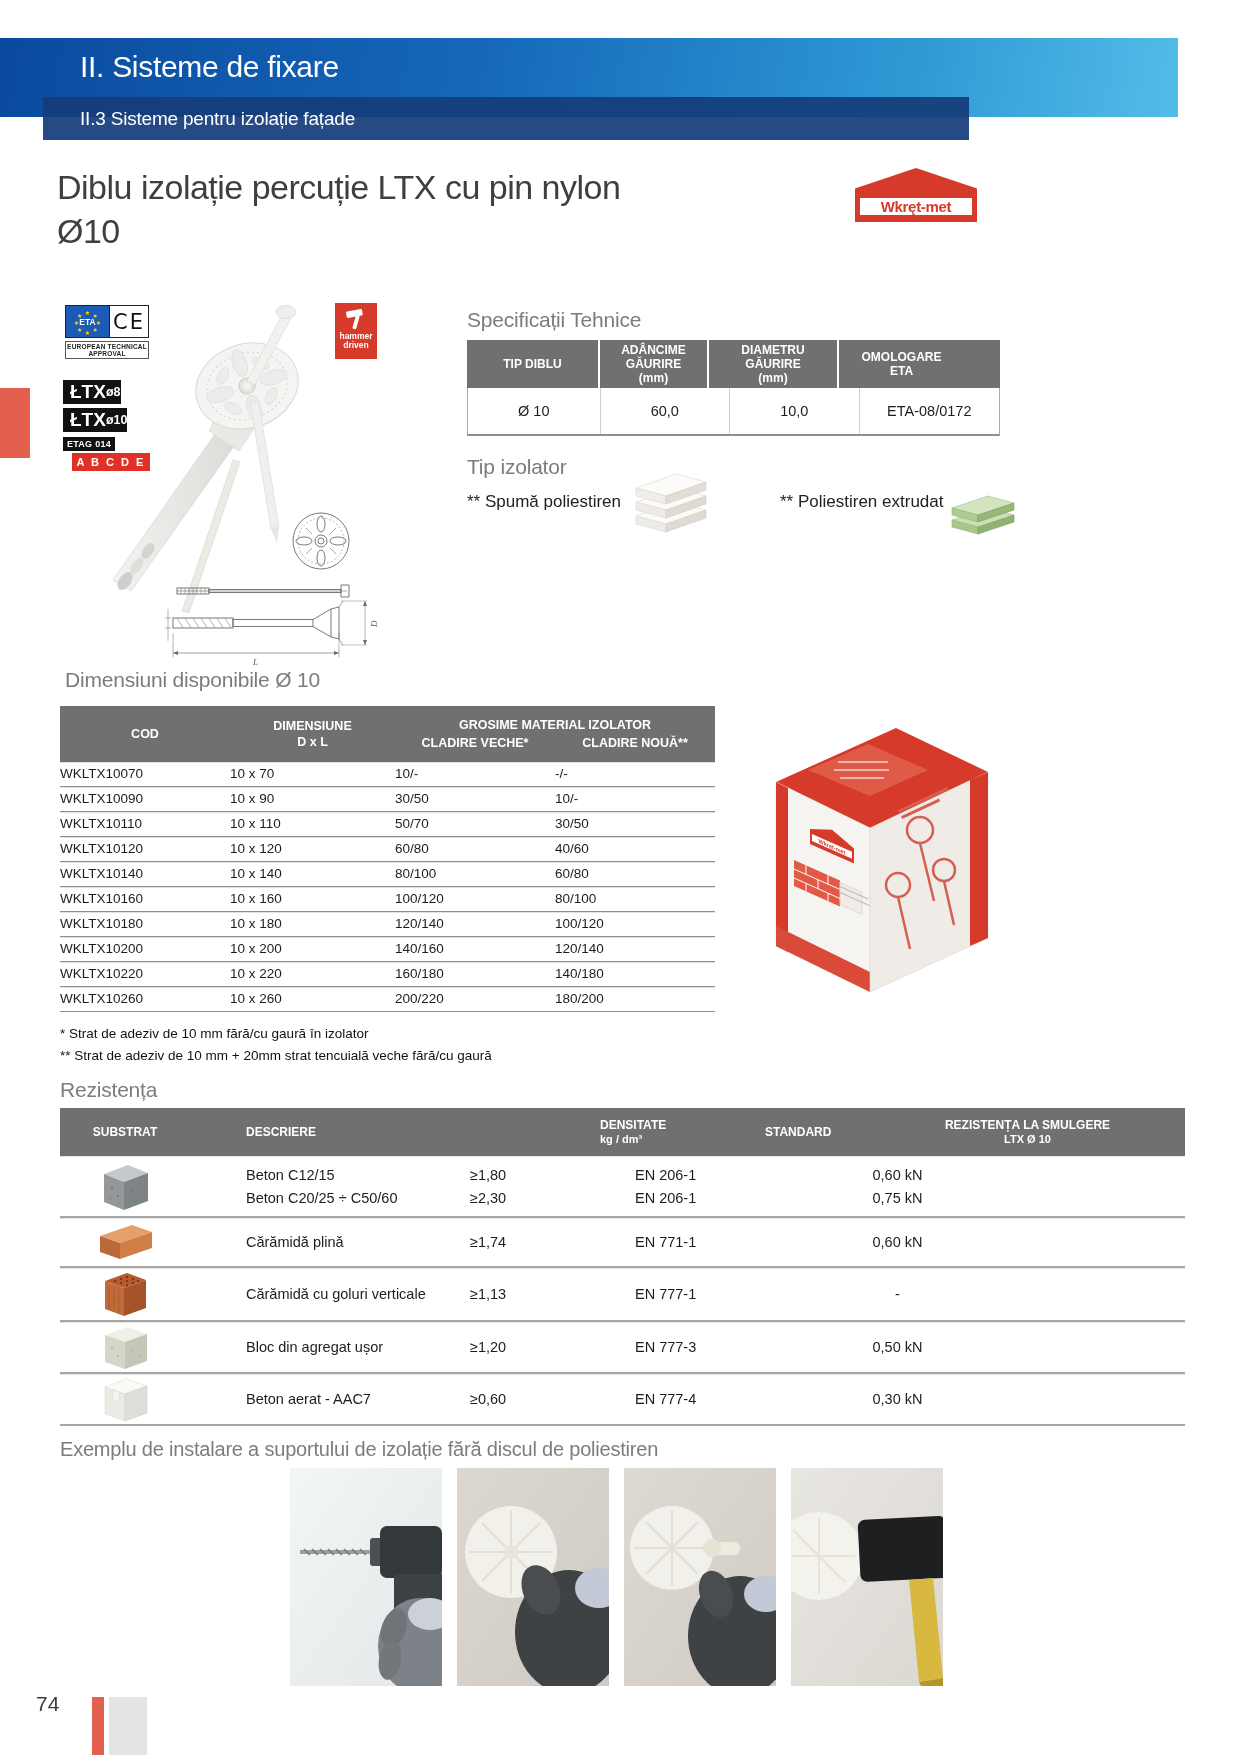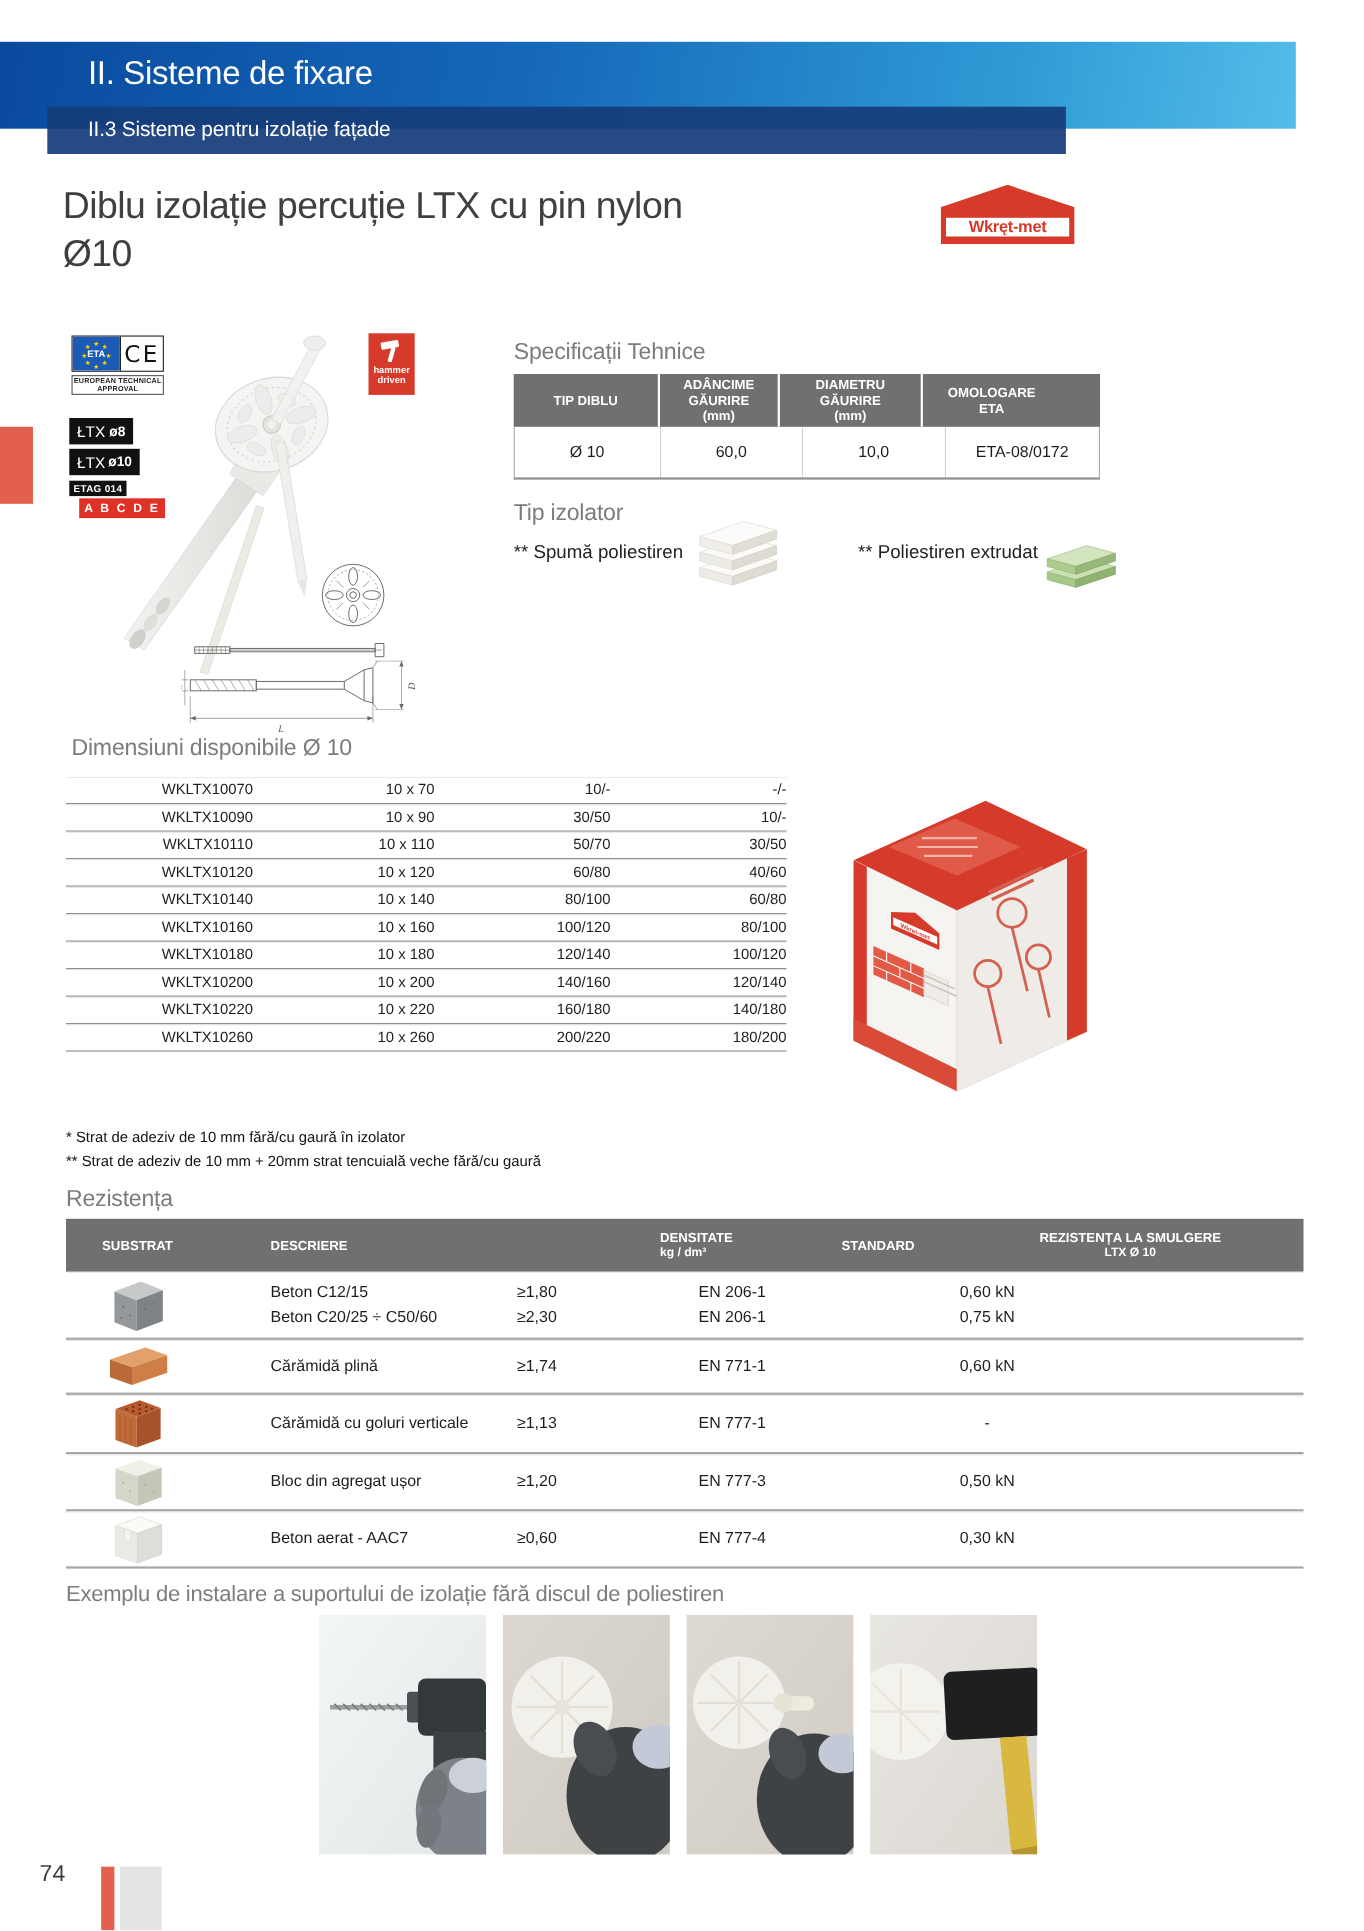--- a/index.html
+++ b/index.html
@@ -27,21 +27,21 @@
 
   
   .etace{left:65px;top:305px;width:84px;height:33px;display:flex;border:1px solid #222;background:#fff}
   .etace .ce-box{flex:1;display:flex;align-items:center;justify-content:center;border-left:1px solid #222}
   .etace .ce-box span{font-size:21px;color:#111;letter-spacing:2px;font-family:"DejaVu Sans",sans-serif}
   .eta-caption{left:65px;top:341px;width:84px;font-size:6.5px;font-weight:bold;color:#222;
     border:1px solid #555;text-align:center;padding:1px 0;letter-spacing:0.2px}
   .ltx-badge{background:#111;color:#fff;display:flex;align-items:center;justify-content:space-between;padding:0 7px}
   .ltx8{left:63px;top:380px;width:58px;height:24px}
   .ltx10{left:63px;top:408px;width:64px;height:24px}
-  .ltx-badge .nm{font-weight:normal;font-size:14px}
+  .ltx-badge .nm{font-weight:bold;font-size:19px}
   .ltx-badge .sz{font-size:12.5px;font-weight:bold}
   .etag{left:63px;top:437px;width:52px;height:14px;background:#111;color:#fff;font-size:9px;
     font-weight:bold;display:flex;align-items:center;justify-content:center;letter-spacing:0.3px}
   .abcde{left:72px;top:453px;width:78px;height:18px;background:#e03127;color:#fff;font-size:11px;
     font-weight:bold;display:flex;align-items:center;justify-content:center;letter-spacing:2px}
   .hammer-badge{left:335px;top:303px;width:42px;height:56px;background:#d63a2a;color:#fff;
     display:flex;flex-direction:column;align-items:center;justify-content:flex-start;padding-top:3px}
   .hammer-badge .txt{font-size:8.5px;font-weight:bold;line-height:9px;text-align:center}
 
   
@@ -63,21 +63,21 @@
   
   .dims-table{left:60px;top:706px;width:655px}
   .dims-head{display:flex;background:#707070;height:56px;color:#fff;font-weight:bold;font-size:12.5px}
   .dh-cod{width:170px;display:flex;align-items:center;justify-content:center}
   .dh-dim{width:165px;display:flex;flex-direction:column;align-items:center;justify-content:center;line-height:16px}
   .dh-group{width:320px;display:flex;flex-direction:column;justify-content:center;gap:4px}
   .dh-group-title{text-align:center}
   .dh-group-cols{display:flex}
   .dh-group-cols div{width:160px;text-align:center}
   .dims-row{display:flex;height:25px;border-bottom:1px solid #8f8f8f;box-shadow:inset 0 1px 0 #e2e2e2}
-  .dims-row div{font-size:13.5px;line-height:24px;text-align:right}
+  .dims-row div{font-size:13.5px;line-height:24px;text-align:left}
   .dims-row .c0{width:170px}.dims-row .c1{width:165px}.dims-row .c2{width:160px}.dims-row .c3{width:160px}
 
   .footnote{font-size:13.5px;color:#111}
 
   
   .res-table{left:60px;top:1108px;width:1125px}
   .res-head{display:flex;background:#707070;height:48px;color:#fff;font-weight:bold;align-items:center}
   .rh-sub{width:130px;text-align:center;font-size:12px}
   .rh-desc{width:370px;padding-left:56px;font-size:12px}
   .rh-dens{width:160px;padding-left:40px;font-size:12px;line-height:14px}
@@ -290,20 +290,34 @@
       <polygon points="4,32 30,39 30,46 4,39" fill="#a8c888" stroke="#93b274"></polygon>
       <polygon points="30,39 66,27 66,34 30,46" fill="#8fb273" stroke="#7da061"></polygon>
       <polygon points="4,20 40,8 66,15 30,27" fill="#d3e5bf" stroke="#a3bf87"></polygon>
       <polygon points="4,20 30,27 30,34 4,27" fill="#afcc90" stroke="#93b274"></polygon>
       <polygon points="30,27 66,15 66,22 30,34" fill="#97b87b" stroke="#7da061"></polygon>
     </g>
   </svg>
 
   <div class="abs sec-heading" style="left:65px;top:668px">Dimensiuni disponibile Ø 10</div>
   <div class="abs dims-table">
+    <div class="dims-head">
+      <div class="dh-cod">COD</div>
+      <div class="dh-dim">
+        <div>DIMENSIUNE</div>
+        <div>D x L</div>
+      </div>
+      <div class="dh-group">
+        <div class="dh-group-title">GROSIME MATERIAL IZOLATOR</div>
+        <div class="dh-group-cols">
+          <div>CLADIRE VECHE*</div>
+          <div>CLADIRE NOUĂ**</div>
+        </div>
+      </div>
+    </div>
     <div class="dims-body">
       <div class="dims-row">
           <div class="c0">WKLTX10070</div>
           <div class="c1">10 x 70</div>
           <div class="c2">10/-</div>
           <div class="c3">-/-</div>
         </div>
       <div class="dims-row">
           <div class="c0">WKLTX10090</div>
           <div class="c1">10 x 90</div>

